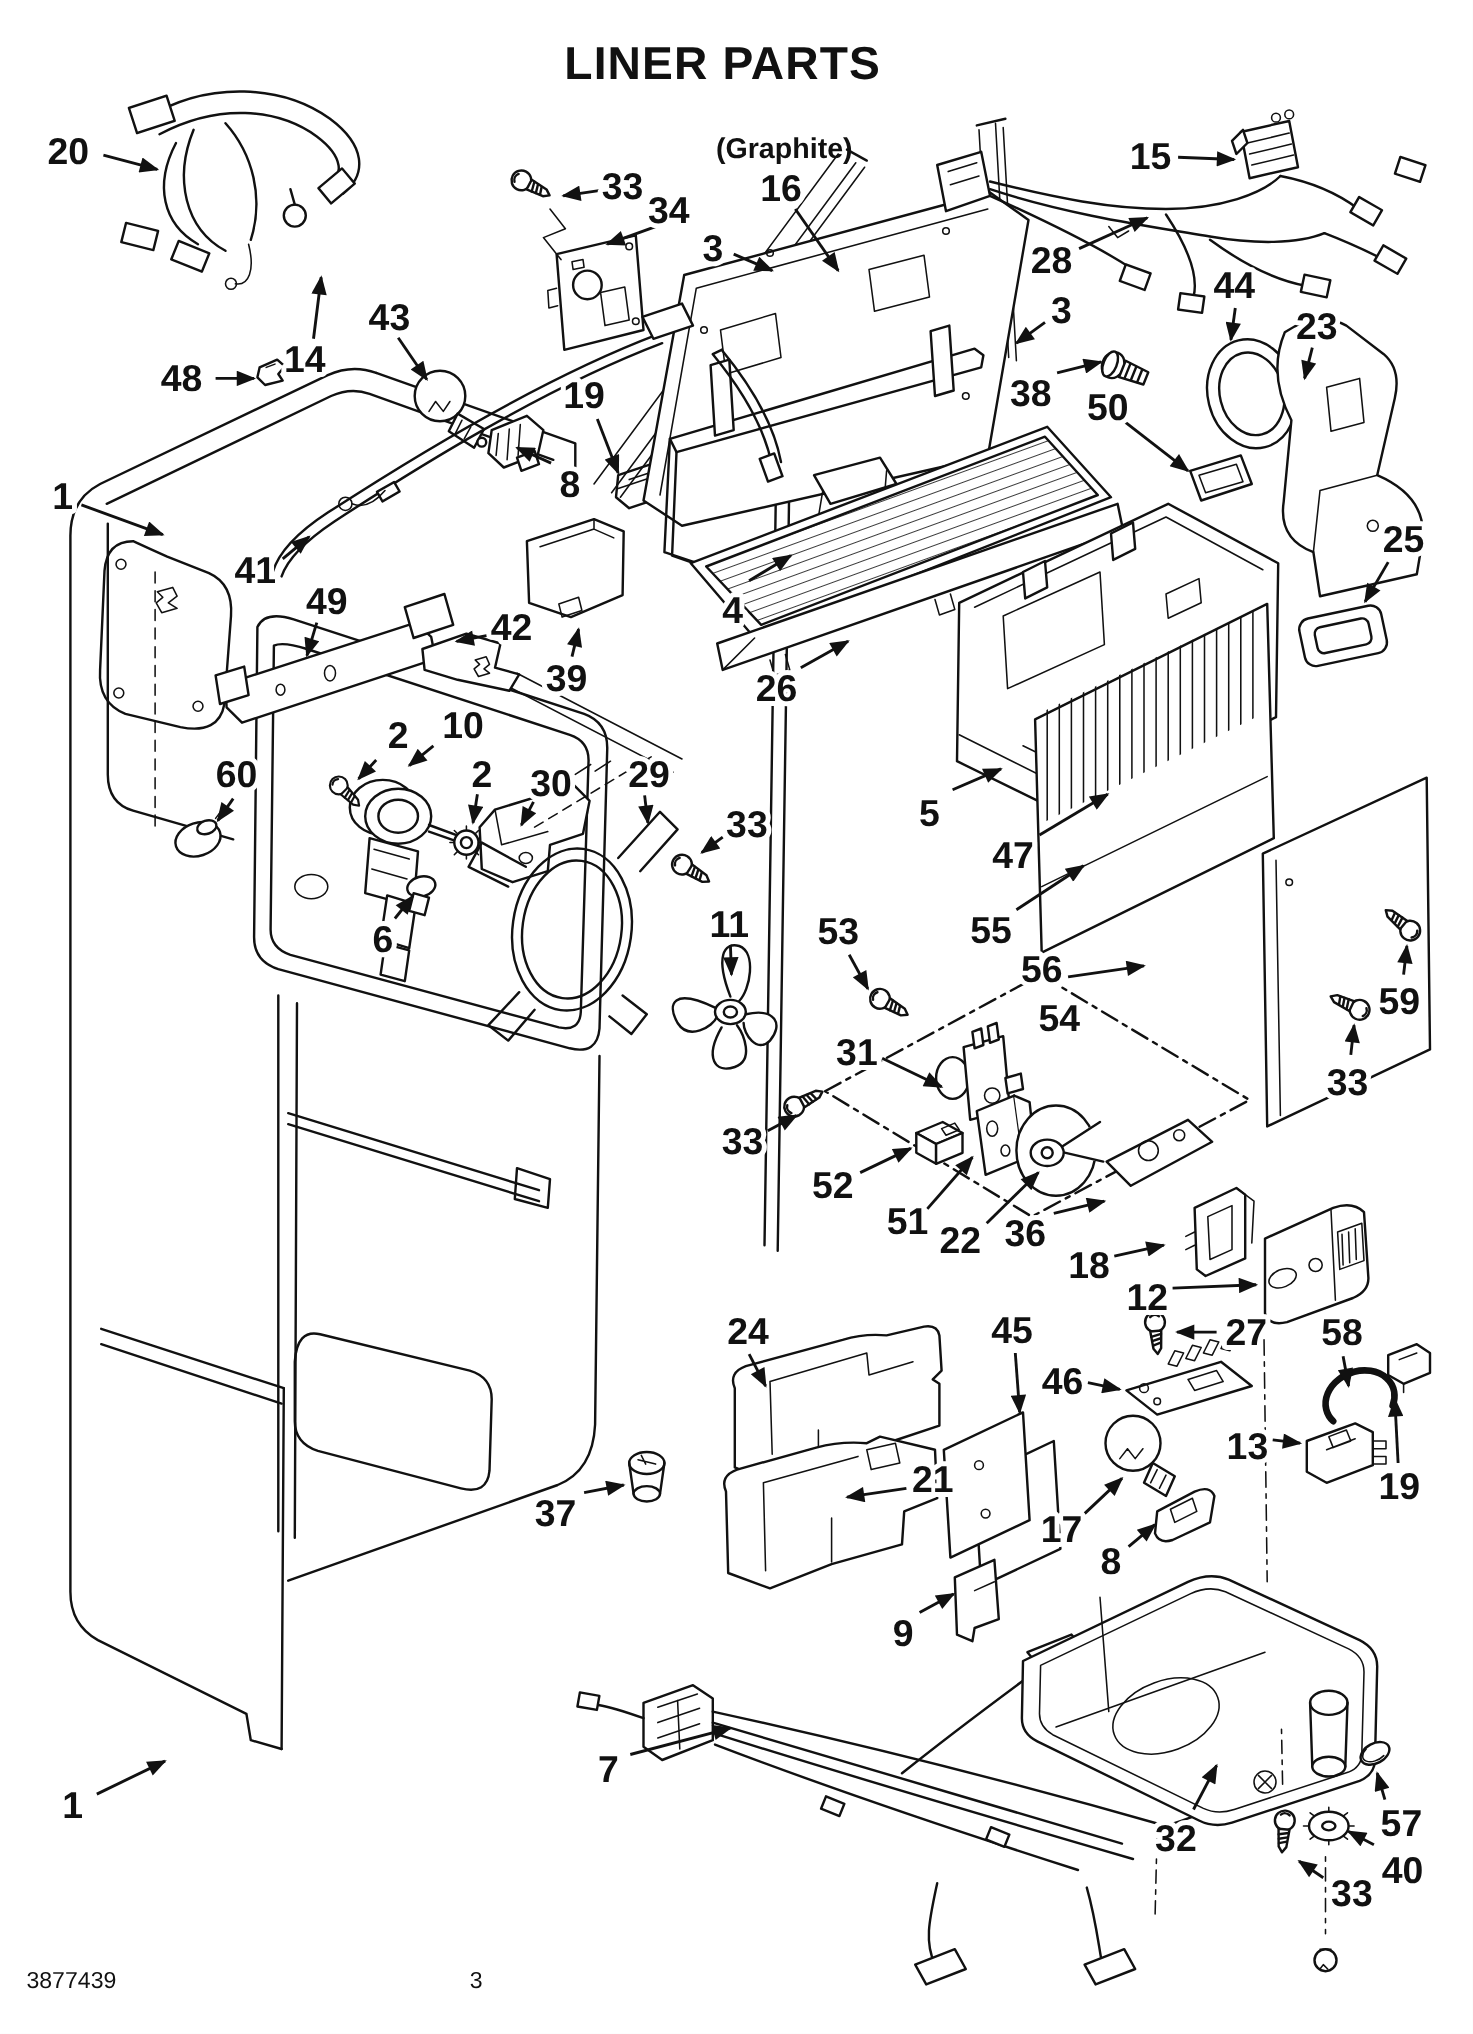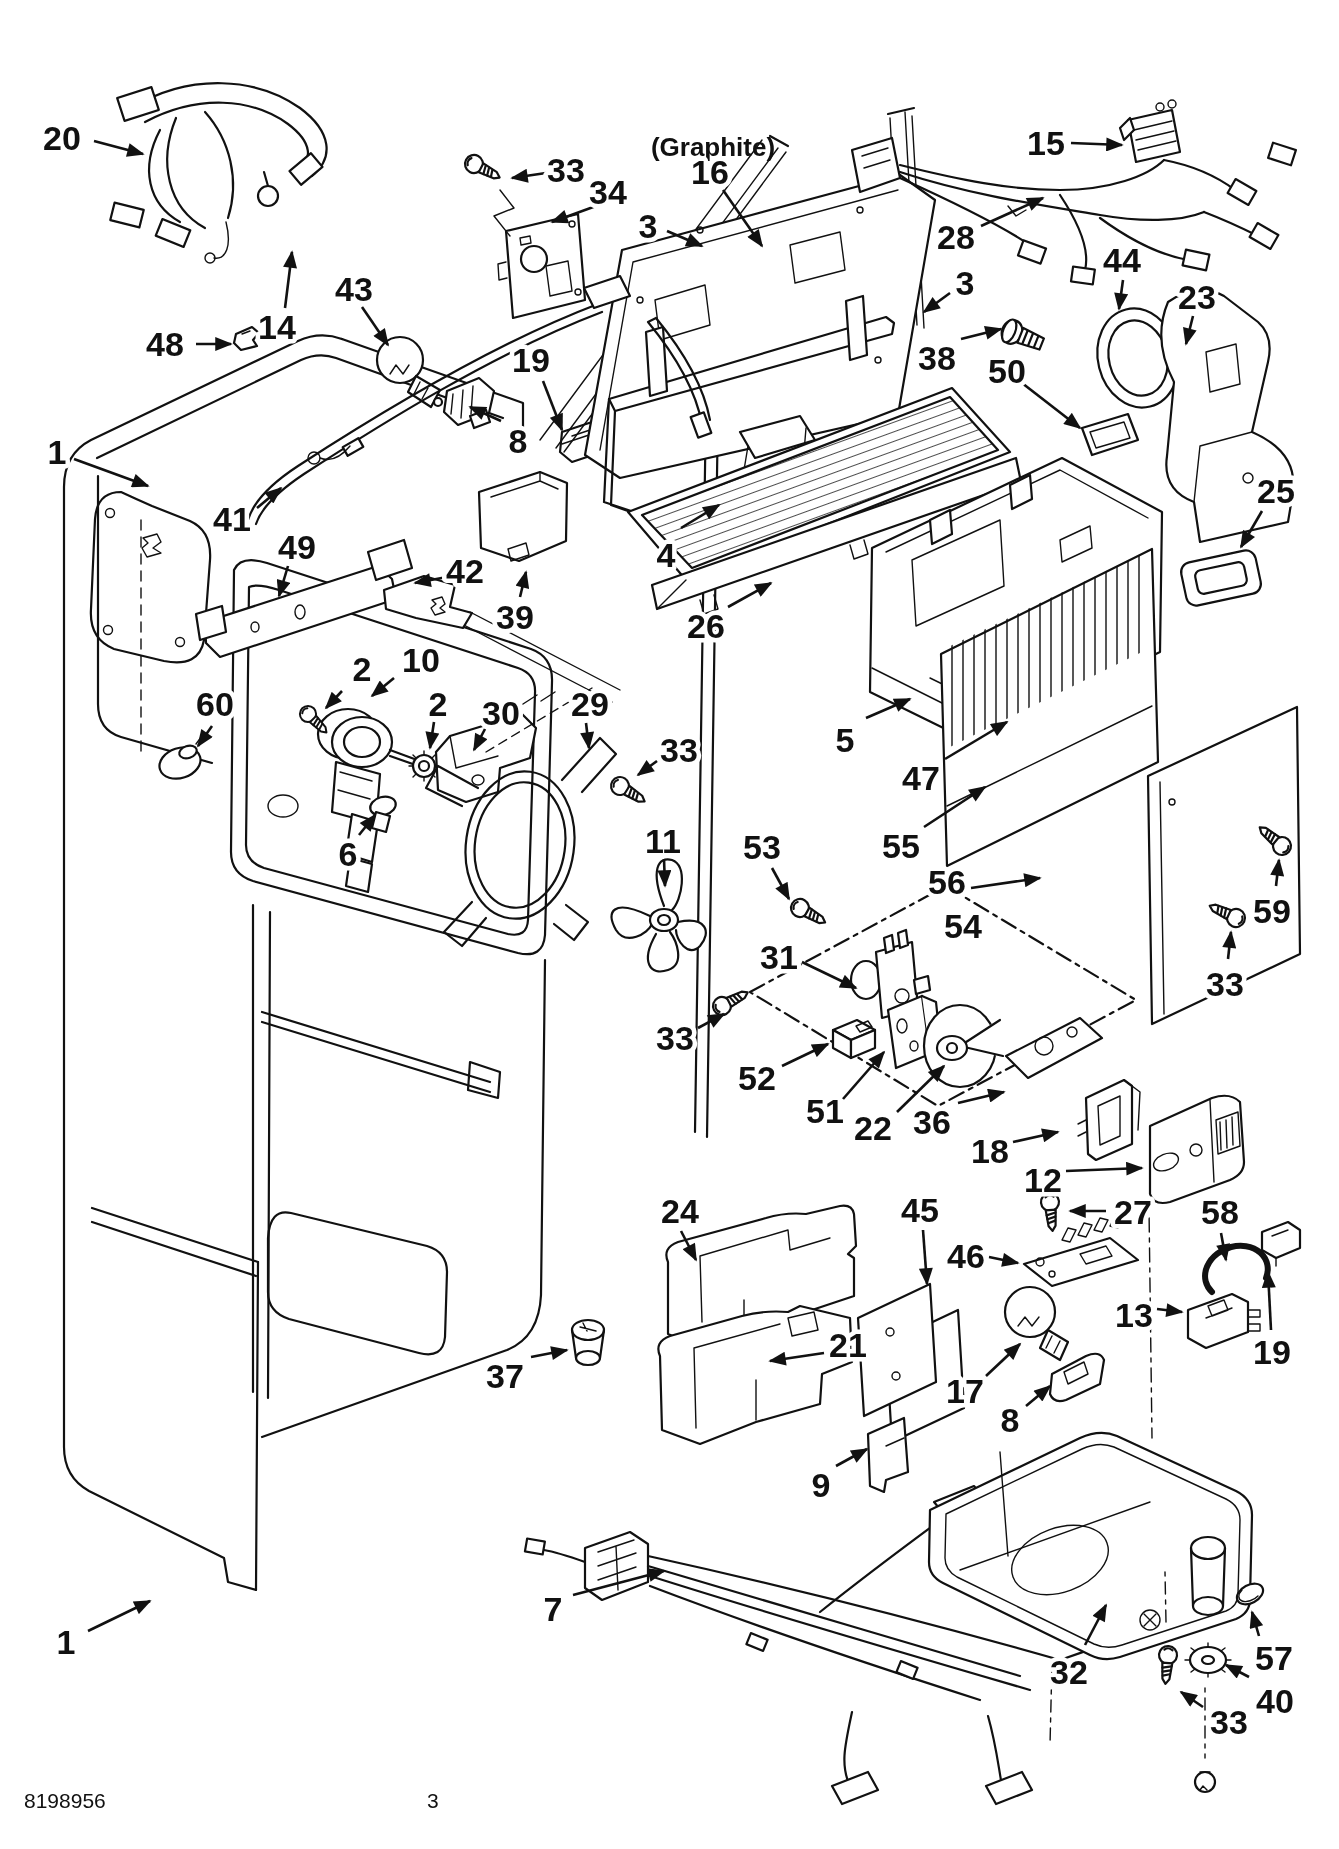--- a/index.html
+++ b/index.html
@@ -1,36 +1,37 @@
 <!DOCTYPE html>
 <html><head>
 <meta charset="utf-8">
 <style>
   html,body{margin:0;padding:0;background:#e8e8e8;}
   #page{position:relative;width:1339px;height:1849px;background:#ffffff;margin:0 auto;
         font-family:"Liberation Sans",sans-serif;overflow:hidden;}
   .hdr{position:absolute;transform:translateX(-50%);white-space:nowrap;color:#111;}
   #title{top:34px;left:657px;font-size:42px;font-weight:700;letter-spacing:1px;}
   #models{top:86px;left:657px;font-size:26px;font-weight:700;}
-  #finish{top:132px;left:713px;font-size:26px;font-weight:700;}
+  #finish{top:120px;left:713px;font-size:26px;font-weight:700;}
   .ftr{position:absolute;color:#111;font-size:21px;}
   #docnum{left:24px;top:1789px;}
   #pagenum{left:427px;top:1789px;}
   svg{position:absolute;left:0;top:0;}
   .part{fill:none;stroke:#111;stroke-width:2.2;stroke-linejoin:round;stroke-linecap:round;}
   .thin{stroke-width:1.4;}
   .callout-arrow{stroke:#111;stroke-width:2.6;}
   .callout-num{font:700 34px "Liberation Sans",sans-serif;fill:#111;text-anchor:middle;
                dominant-baseline:central;stroke:#fff;stroke-width:9px;paint-order:stroke;stroke-linejoin:round;}
 </style>
 </head>
 <body>
 
 <div id="page">
 
+  <div id="title" class="hdr">LINER PARTS</div>
   <div id="finish" class="hdr">(Graphite)</div>
 
   <svg width="1339" height="1849" viewBox="0 0 1339 1849" xmlns="http://www.w3.org/2000/svg">
     <defs>
       <marker id="arrowhead" viewBox="0 0 10 8" refX="9" refY="4" markerWidth="19" markerHeight="14" orient="auto-start-reverse" markerUnits="userSpaceOnUse">
         <path d="M0,0 L10,4 L0,8 Z" fill="#111"></path>
       </marker>
       <pattern id="hatch" width="9" height="9" patternUnits="userSpaceOnUse" patternTransform="rotate(70)">
         <line x1="0" y1="0" x2="0" y2="9" stroke="#111" stroke-width="1.5"></line>
       </pattern>
@@ -742,15 +743,15 @@
           <line x1="1276" y1="886" x2="1279" y2="860" class="callout-arrow" marker-end="url(#arrowhead)"></line>
           <text x="1272" y="911" class="callout-num">59</text>
         </g>
         <g>
           <line x1="1228" y1="959" x2="1231" y2="932" class="callout-arrow" marker-end="url(#arrowhead)"></line>
           <text x="1225" y="984" class="callout-num">33</text>
         </g>
       </g>
   </svg>
 
-  <div id="docnum" class="ftr">8198956</div>
+  <div id="docnum" class="ftr">3877439</div>
   <div id="pagenum" class="ftr">3</div>
 </div>
 
 </body></html>

